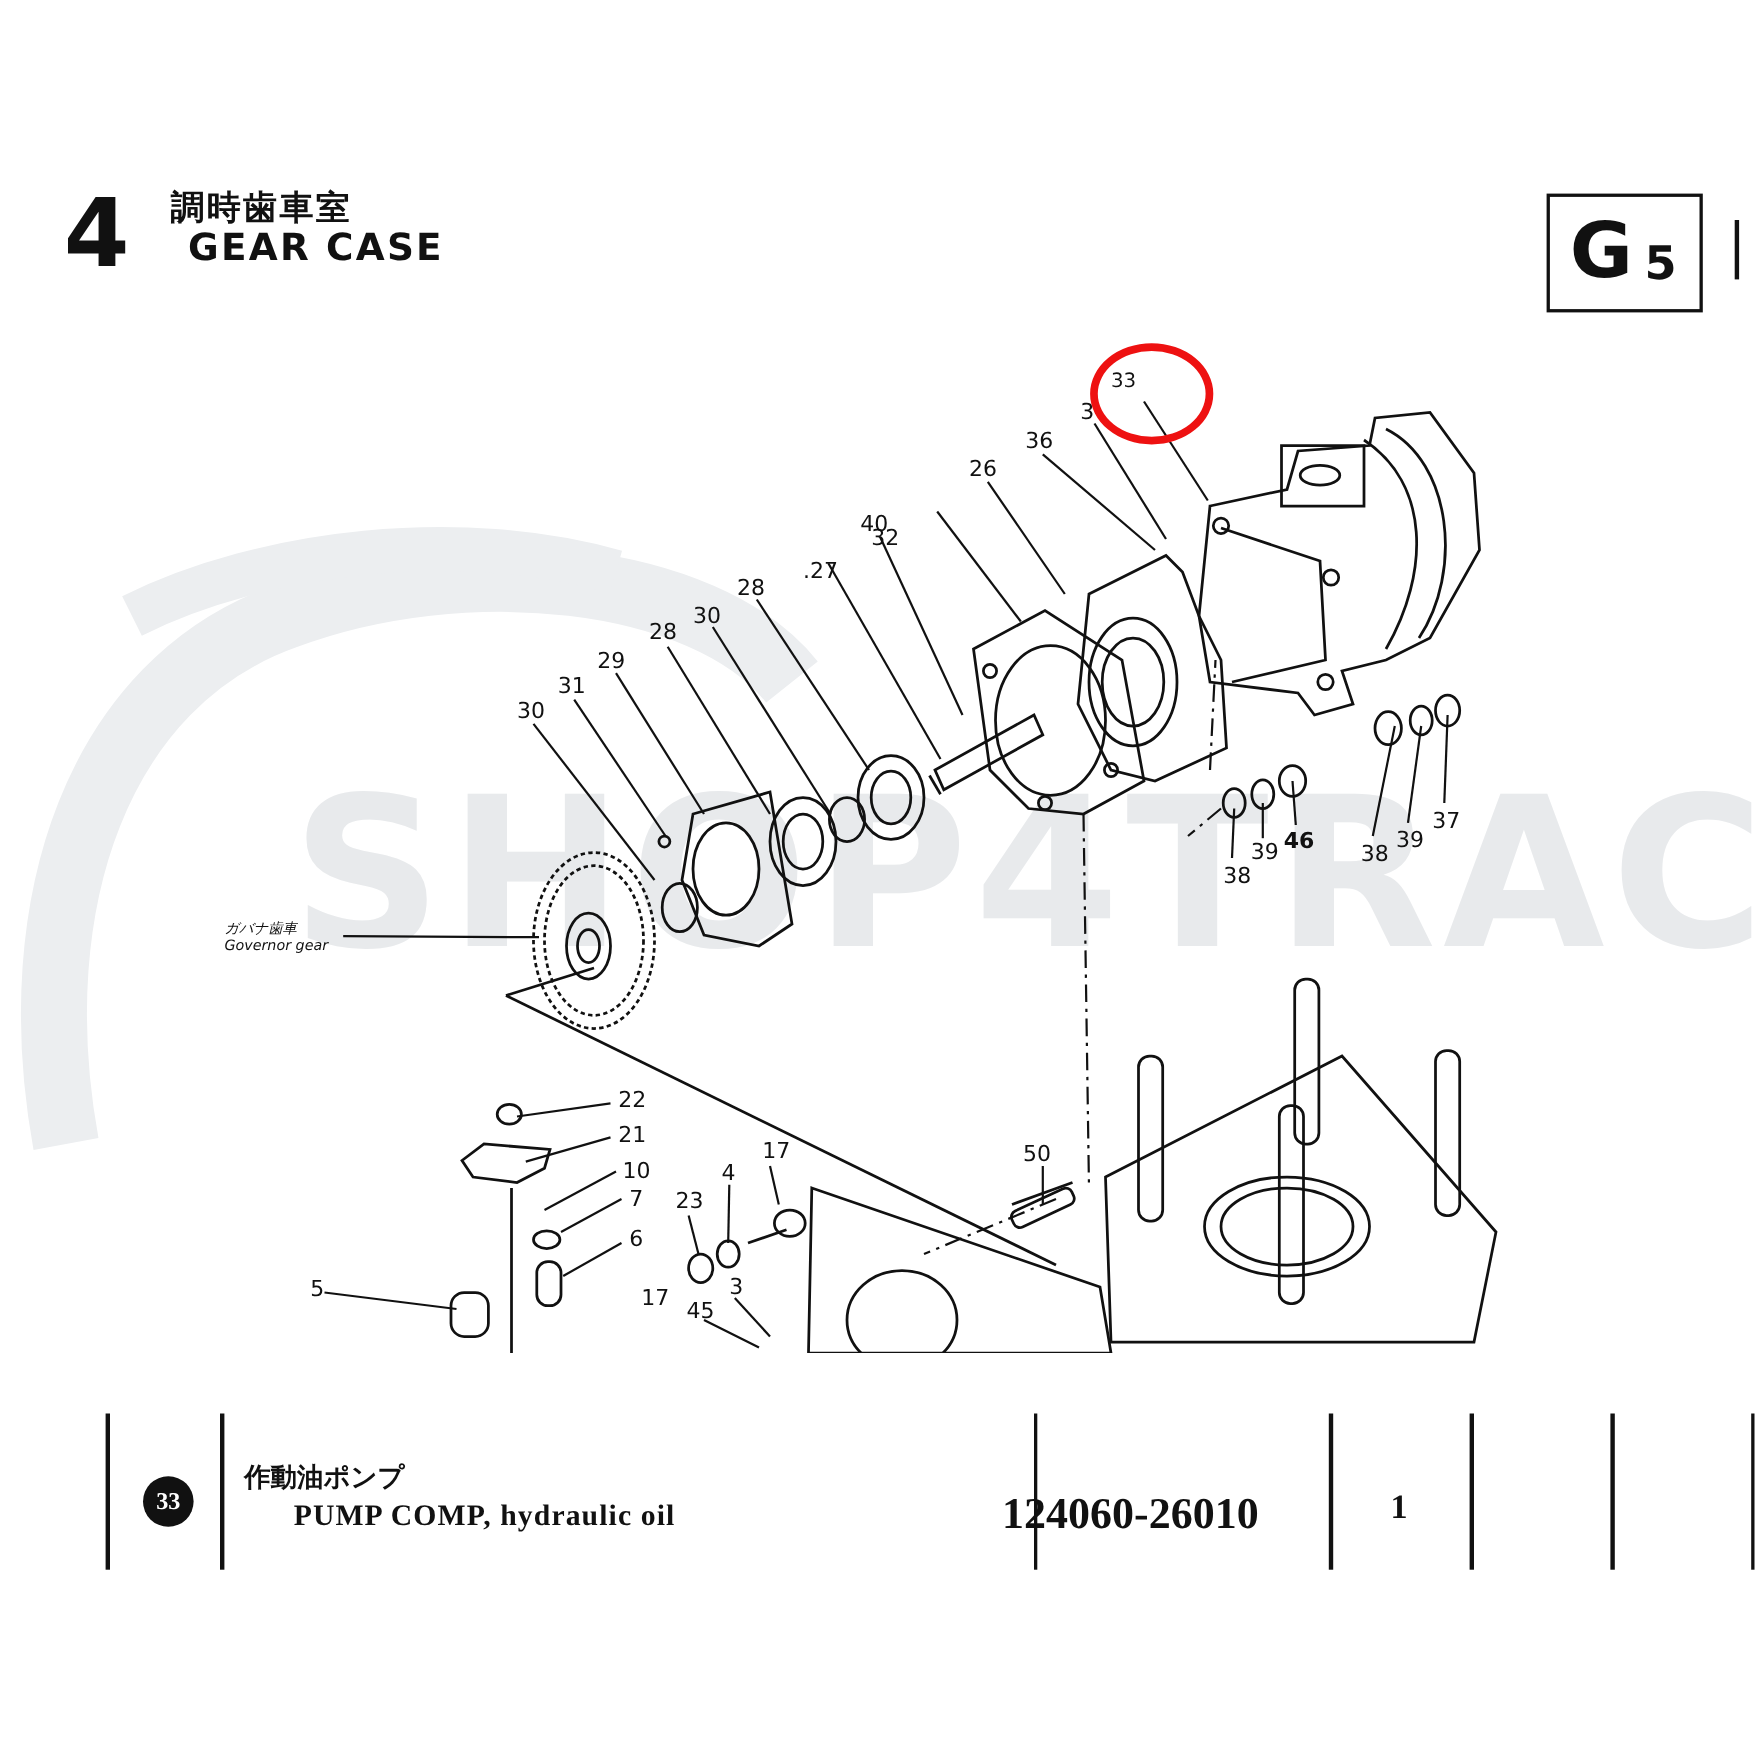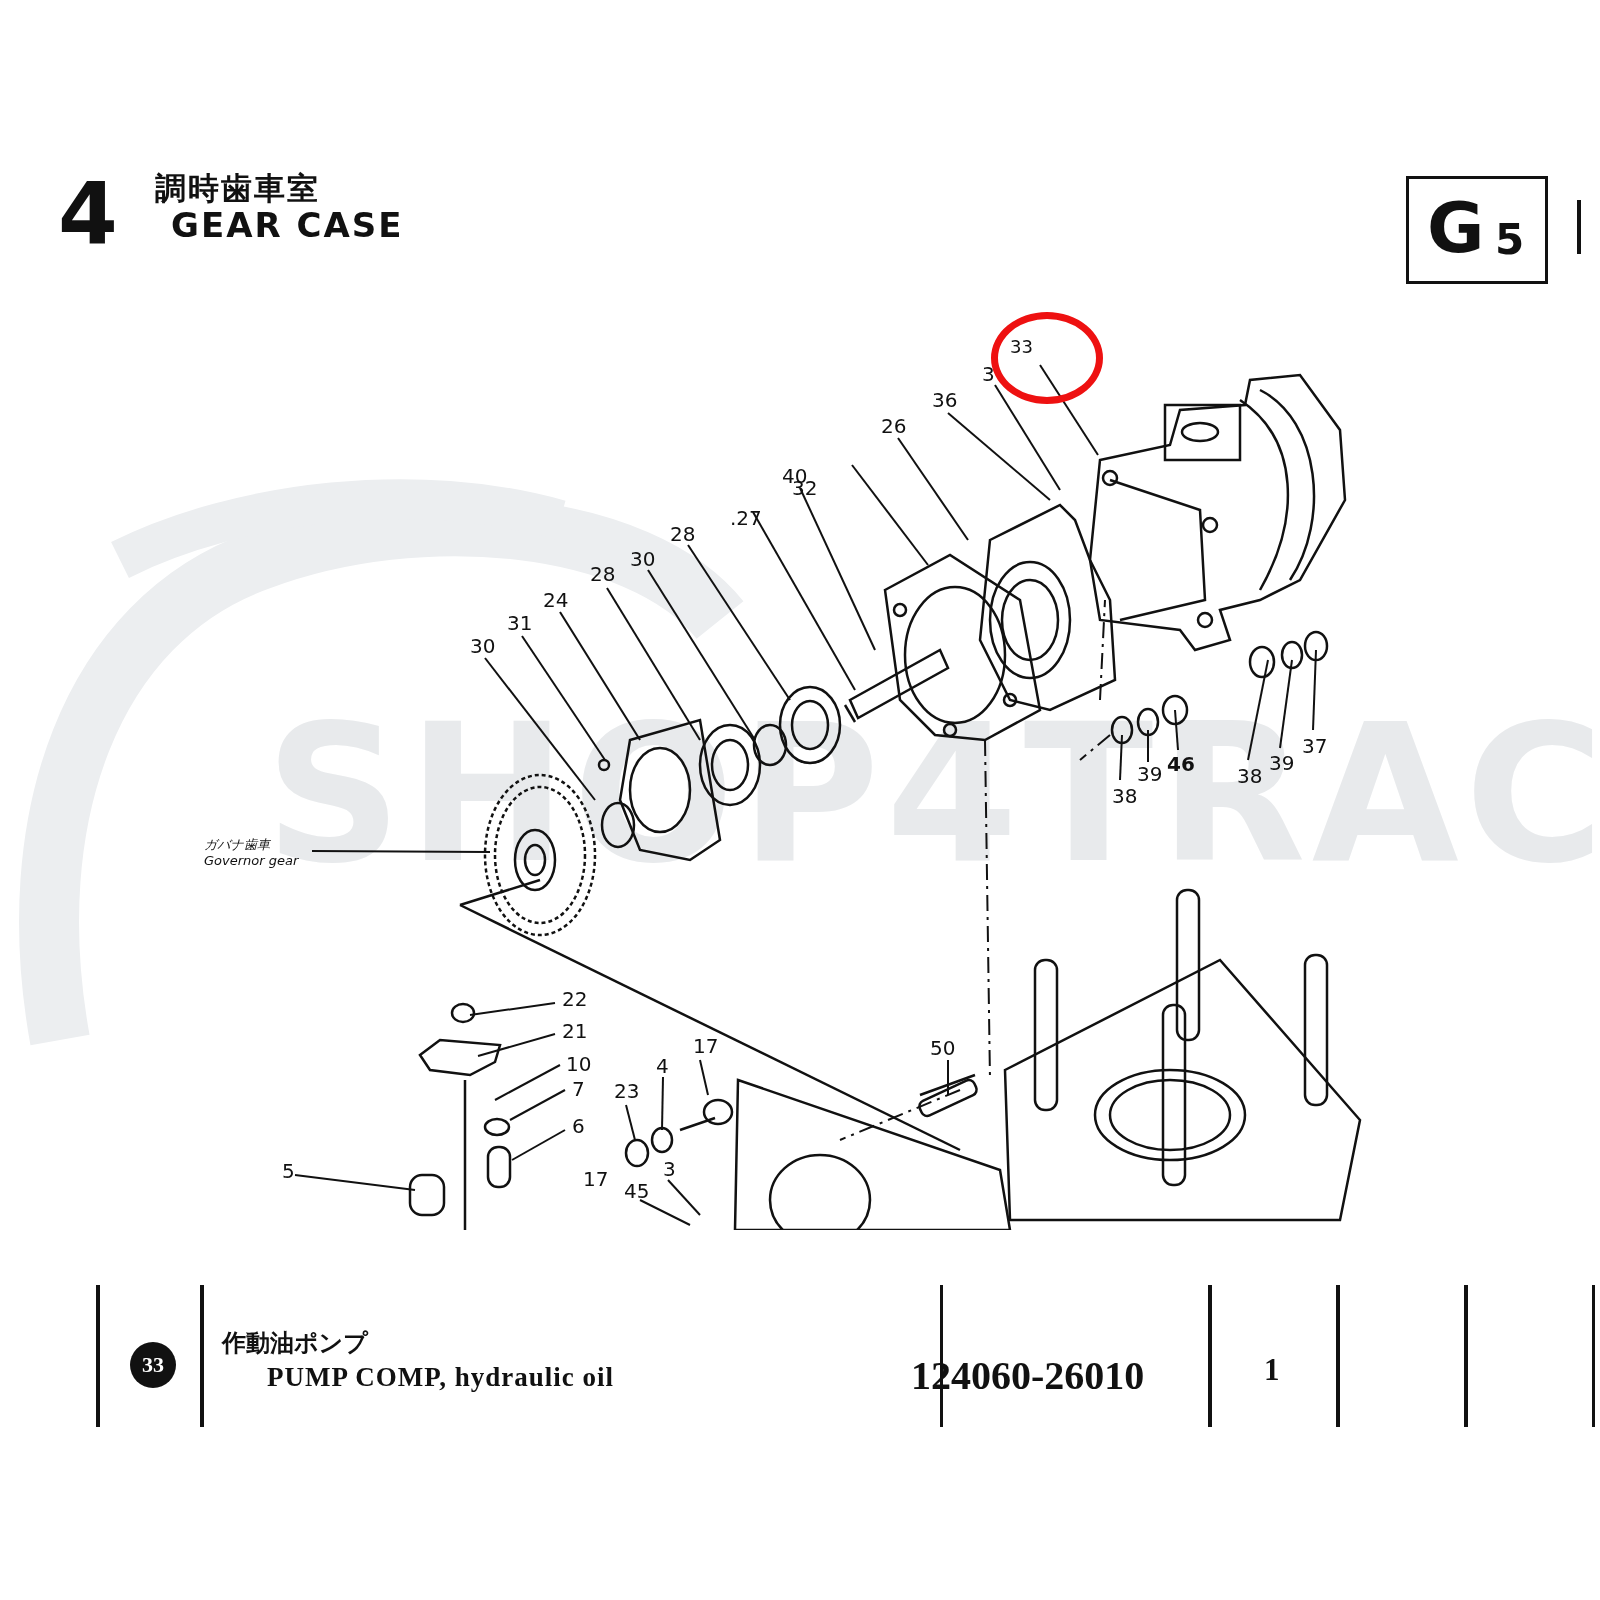--- a/index.html
+++ b/index.html
@@ -182,21 +182,21 @@
   <span class="callout" style="left:1010px;top:338px;font-size:18px;">33</span>
   <span class="callout" style="left:982px;top:364px;">3</span>
   <span class="callout" style="left:932px;top:390px;">36</span>
   <span class="callout" style="left:881px;top:416px;">26</span>
   <span class="callout" style="left:792px;top:442px;margin-top:36px;">32</span>
   <span class="callout" style="left:782px;top:466px;">40</span>
   <span class="callout" style="left:730px;top:496px;margin-top:12px;">.27</span>
   <span class="callout" style="left:670px;top:524px;">28</span>
   <span class="callout" style="left:630px;top:549px;">30</span>
   <span class="callout" style="left:590px;top:564px;">28</span>
-  <span class="callout" style="left:543px;top:590px;">24</span>
+  <span class="callout" style="left:543px;top:590px;">29</span>
   <span class="callout" style="left:507px;top:613px;">31</span>
   <span class="callout" style="left:470px;top:636px;">30</span>
   <span class="callout" style="left:1112px;top:786px;">38</span>
   <span class="callout" style="left:1137px;top:764px;">39</span>
   <span class="callout" style="left:1167px;top:754px;font-weight:bold;">46</span>
   <span class="callout" style="left:1237px;top:766px;">38</span>
   <span class="callout" style="left:1269px;top:753px;">39</span>
   <span class="callout" style="left:1302px;top:736px;">37</span>
   <span class="callout" style="left:562px;top:989px;">22</span>
   <span class="callout" style="left:562px;top:1021px;">21</span>

